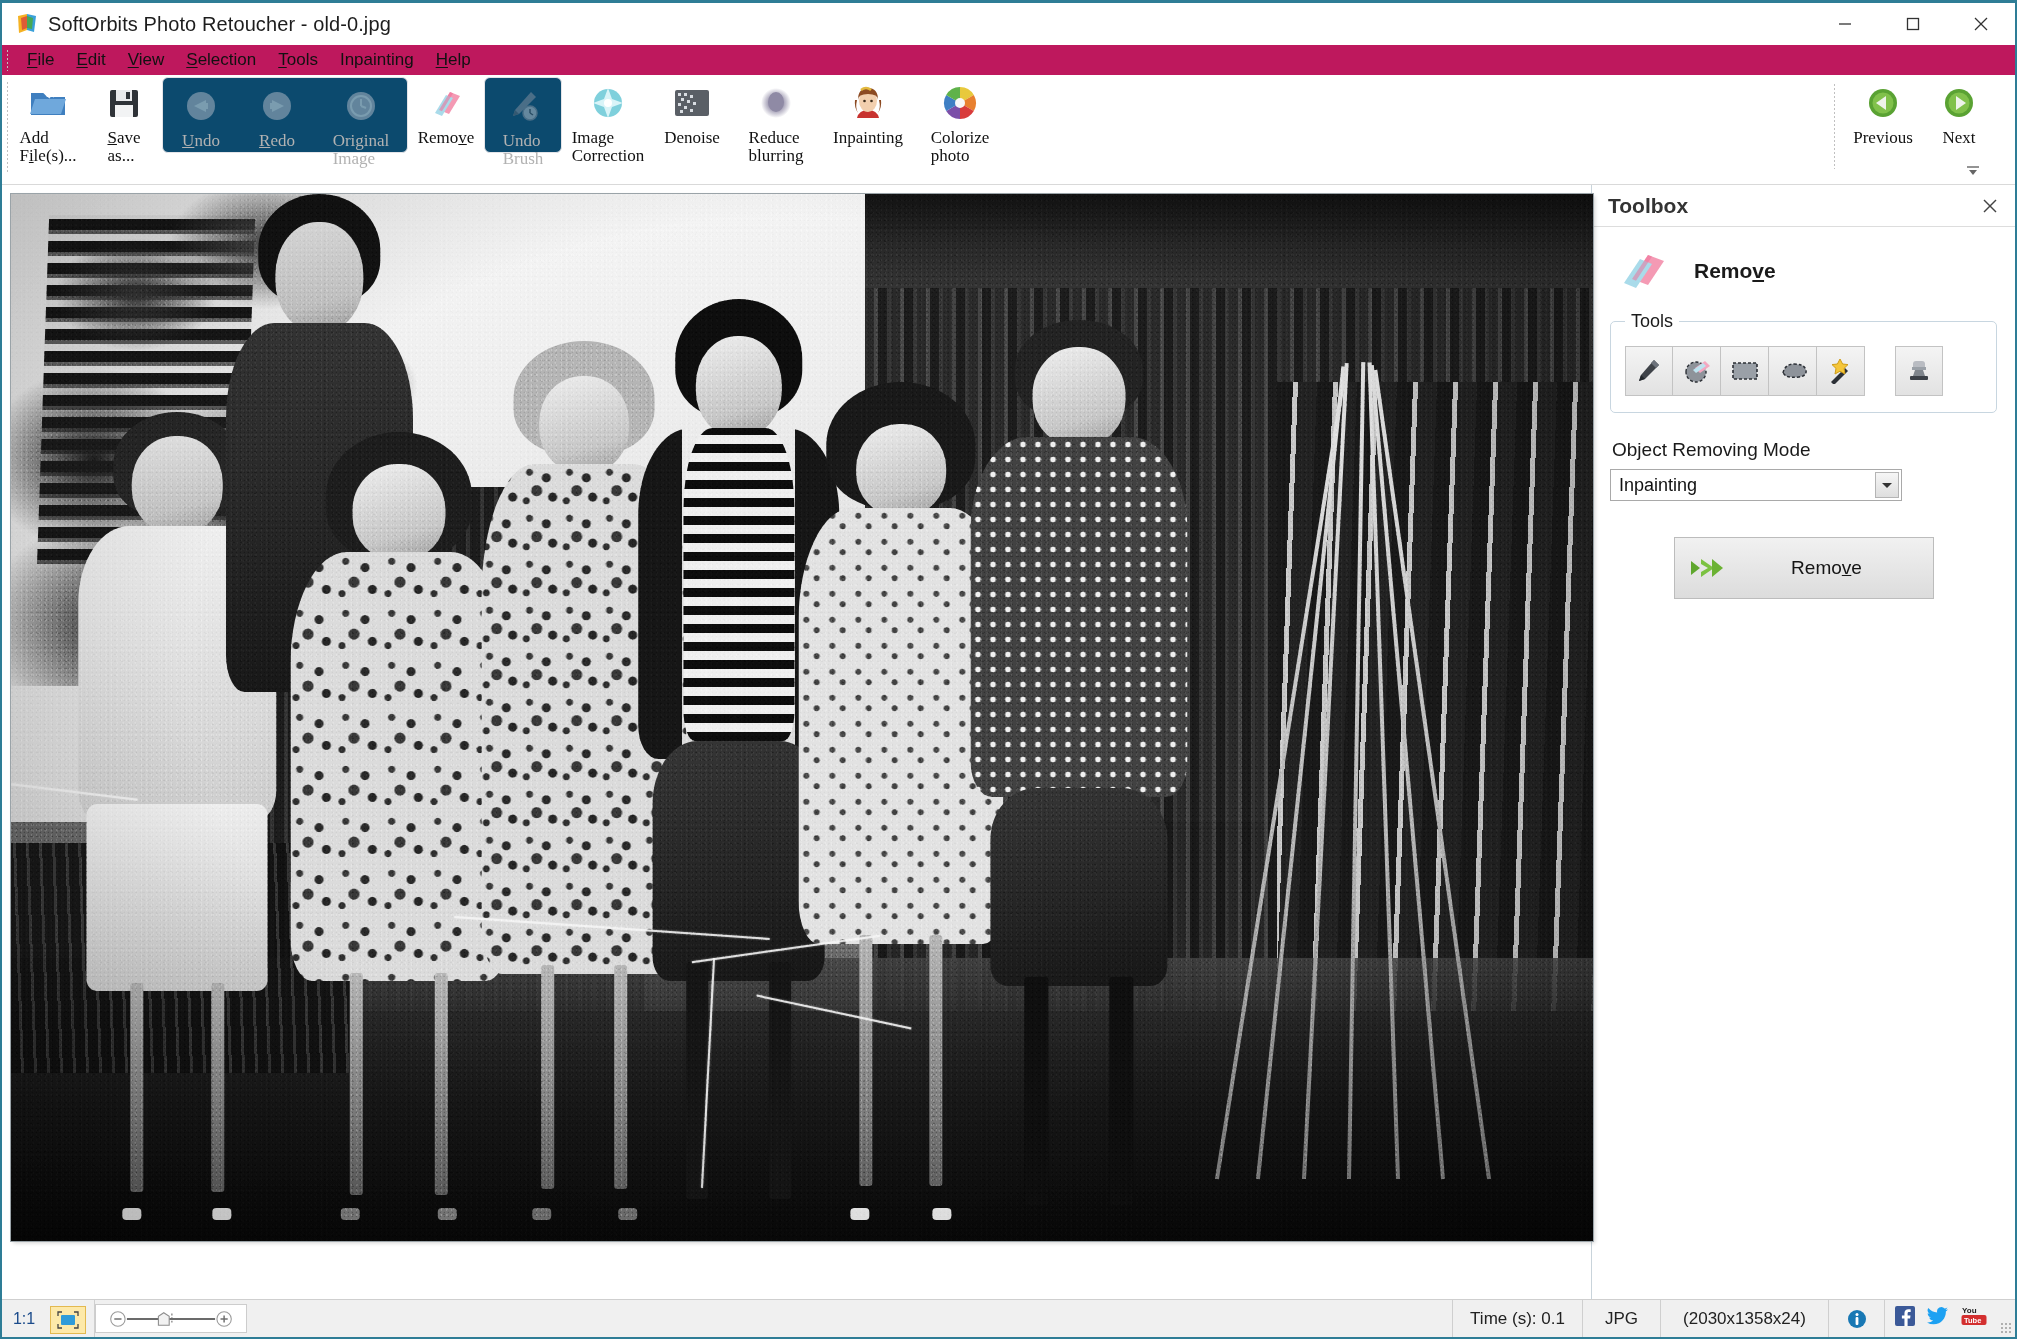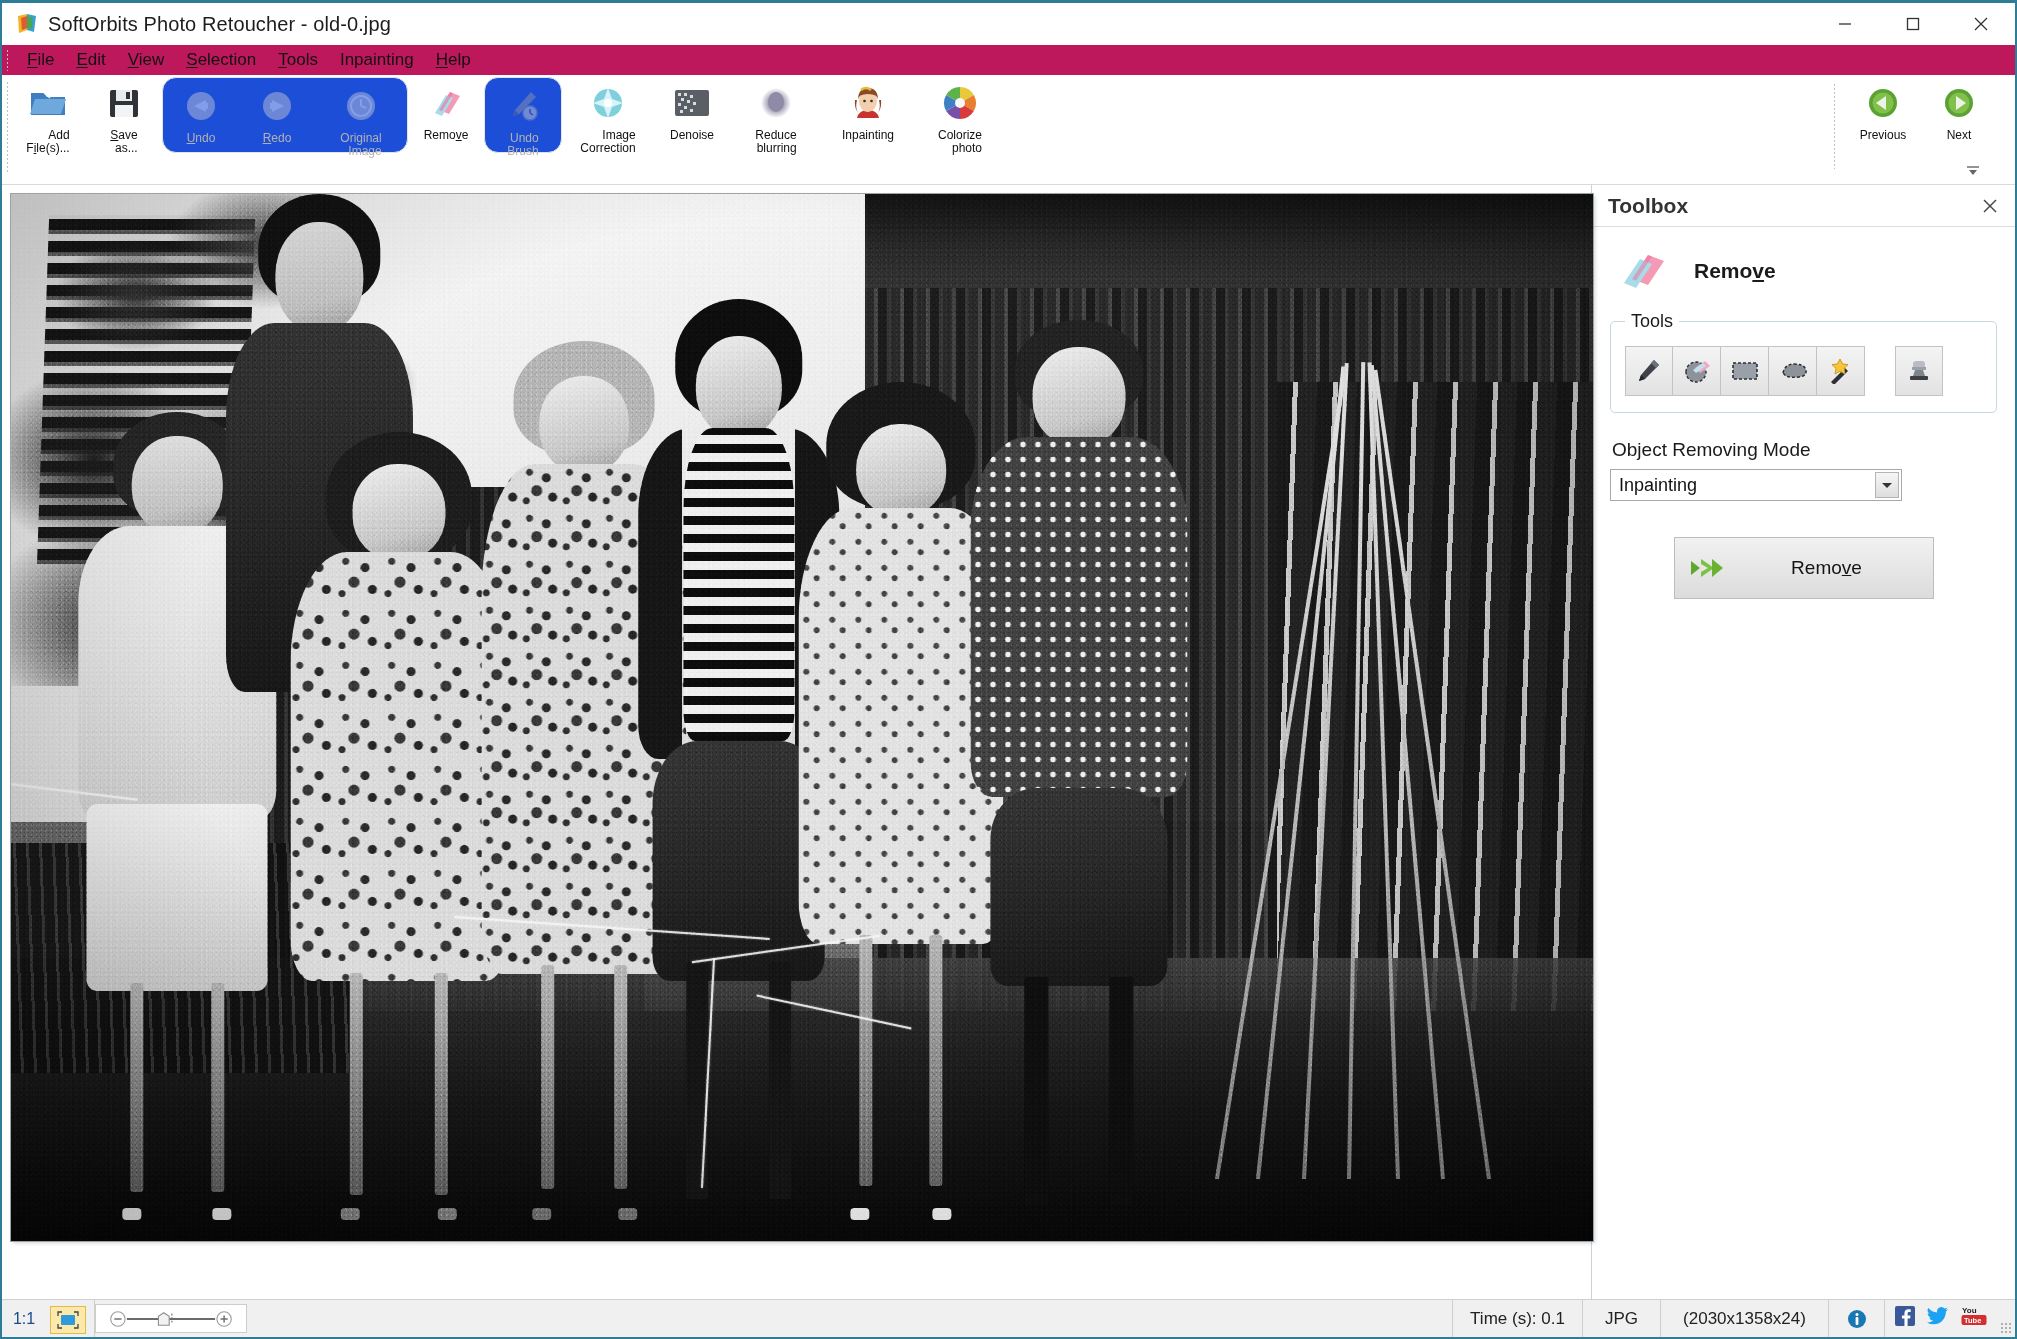--- a/index.html
+++ b/index.html
@@ -80,39 +80,40 @@
     position: relative;
     border-bottom: 1px solid #d9d9d9;
   }
   #ribbon::before {
     content:""; position:absolute; left:4px; top:6px; bottom:12px; width:3px;
     background-image: radial-gradient(circle, #c0c0c0 1px, transparent 1px);
     background-size: 3px 4px;
   }
   .rb-group { display:flex; align-items:flex-start; height:108px; }
   .rb-group.boxed {
-    background: #1d4ed8;
+    background: #0c4a6e;
     border: 1px solid #e4e4e8;
-    border-radius: 14px;
+    border-radius: 6px;
     height: 76px;
     margin-top: 2px;
   }
   .rb-btn {
     width: 76px;
     min-height: 100px;
     display: flex; flex-direction: column; align-items: center;
     padding-top: 8px;
     cursor: default;
     position: relative;
   }
   .rb-btn.wide { width: 92px; }
   .rb-ico { height: 40px; display:flex; align-items:center; justify-content:center; margin-bottom:6px; }
   .rb-lbl {
-    font-size: 12px; color:#111; text-align:right; line-height:1.07;
+    font-size: 17px; color:#111; text-align:left; line-height:1.07;
     max-width: 86px;
+    font-family: Liberation Serif, serif;
   }
   .rb-btn.disabled .rb-lbl { color:#b2b2b2; }
   .rb-btn.disabled .rb-ico { opacity: .45; filter: grayscale(.5); }
   .rb-lbl u { text-decoration: underline; text-underline-offset: 1px; }
 
   #ribbon-right {
     position:absolute; right: 18px; top: 0;
     height: 108px; display:flex; align-items:flex-start;
     padding-left: 12px;
   }

